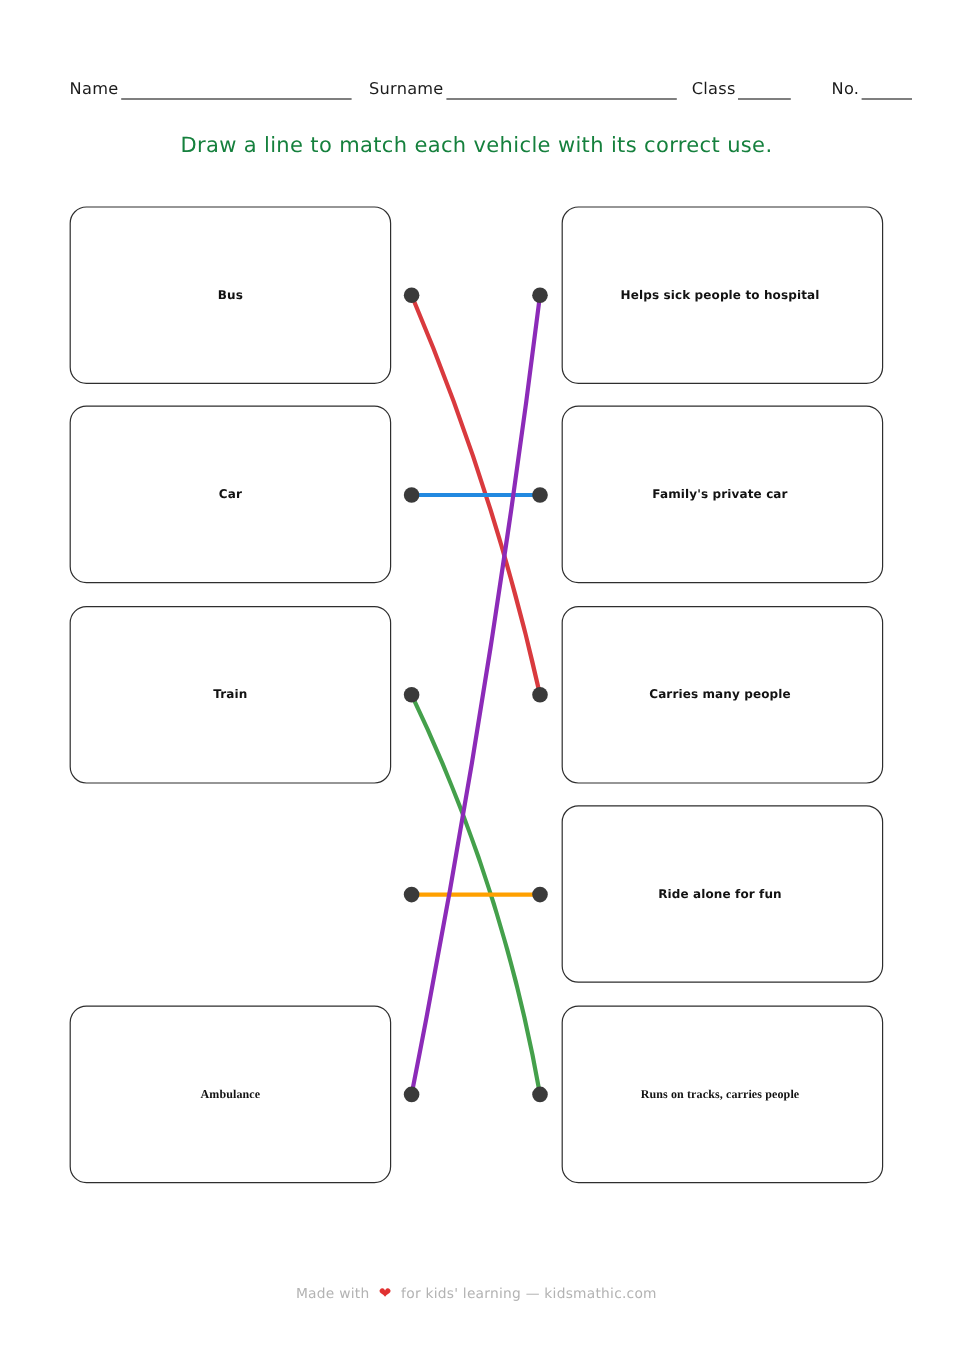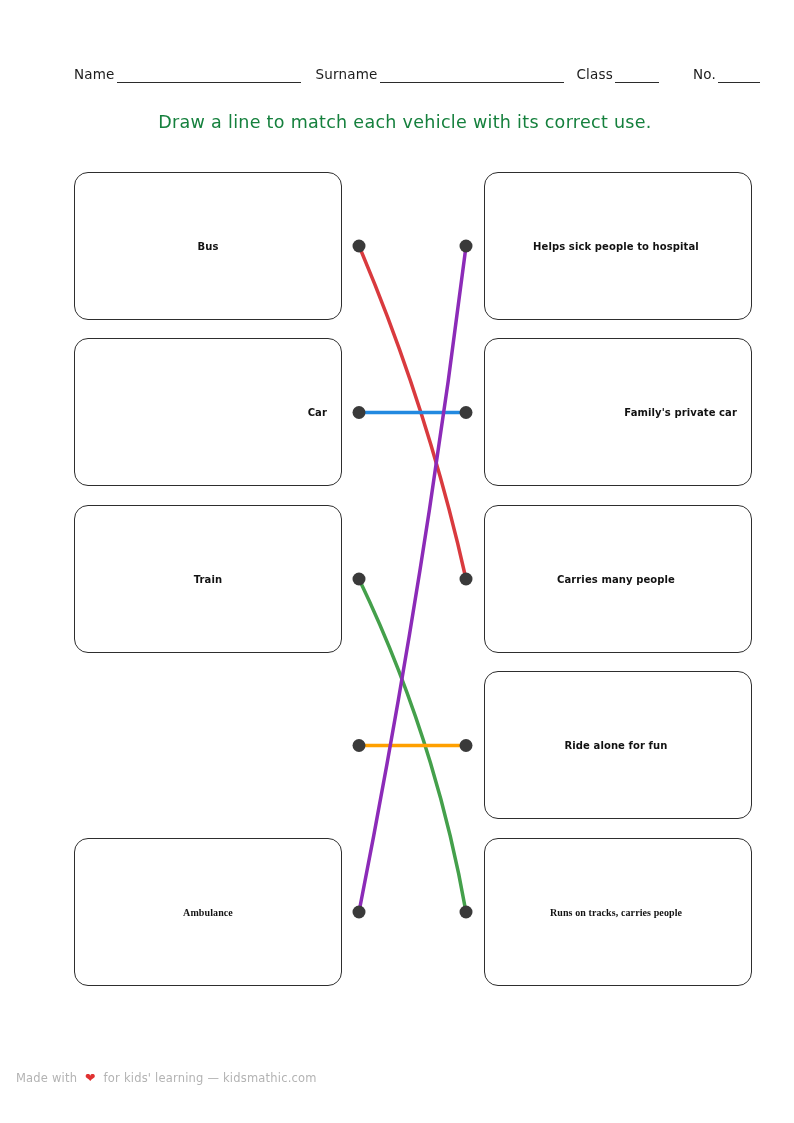--- a/index.html
+++ b/index.html
@@ -1,21 +1,21 @@
 <!DOCTYPE html>
 <html><head>
 <meta charset="utf-8">
 <style>
   html, body { margin: 0; padding: 0; background: #ffffff; }
   body {
     width: 794px; height: 1123px;
     font-family: "DejaVu Sans", "Liberation Sans", sans-serif;
     position: relative; overflow: hidden;
   }
-  .page { position: absolute; inset: 0; background: #ffffff; margin-left: 16px; }
+  .page { position: absolute; inset: 0; background: #ffffff; }
 
   
   .header {
     position: absolute; top: 66px; left: 58px; right: 34px;
     display: flex; align-items: flex-end;
     font-size: 13.5px; color: #1c1c1c; letter-spacing: 0.2px;
   }
   .header .lbl { padding-bottom: 1px; white-space: nowrap; }
   .fill-line { border-bottom: 1.3px solid #2b2b2b; height: 15px; display: inline-block; }
   .fl-name    { flex: 1.55; margin-right: 14px; margin-left: 2px; }
@@ -32,30 +32,30 @@
   
   .mbox {
     position: absolute; width: 268px; height: 148px;
     border: 1.6px solid #2e2e2e; border-radius: 14px; background: #ffffff;
     display: flex; align-items: center; justify-content: center;
     box-sizing: border-box; text-align: center; padding: 0 14px;
   }
   .mbox .mlabel { font-weight: bold; font-size: 10px; color: #121212; letter-spacing: 0.1px; }
   .col-left  { left: 58px; }
   .col-right { left: 468px; padding-left: 10px; }
-  .r0 { top: 172px; } .r1 { top: 338px; justify-content: flex-end; } .r2 { top: 505px; } .r3 { top: 671px; } .r4 { top: 838px; font-family: Liberation Serif, serif; }
+  .r0 { top: 172px; } .r1 { top: 338px; } .r2 { top: 505px; } .r3 { top: 671px; } .r4 { top: 838px; font-family: Liberation Serif, serif; }
 
   
   svg.lines { position: absolute; inset: 0; pointer-events: none; }
   svg.lines circle { pointer-events: auto; }
 
   
   .footer {
     position: absolute; top: 1070px; left: 0; width: 100%;
-    font-size: 11.5px; color: #b3b3b3; letter-spacing: 0.2px;
+    text-align: center; font-size: 11.5px; color: #b3b3b3; letter-spacing: 0.2px;
   }
   .footer .heart { font-size: 12.5px; margin: 0 4px; }
 </style>
 </head>
 <body>
 
 <div class="page">
 
   <div class="header">
     <span class="lbl">Name</span>

